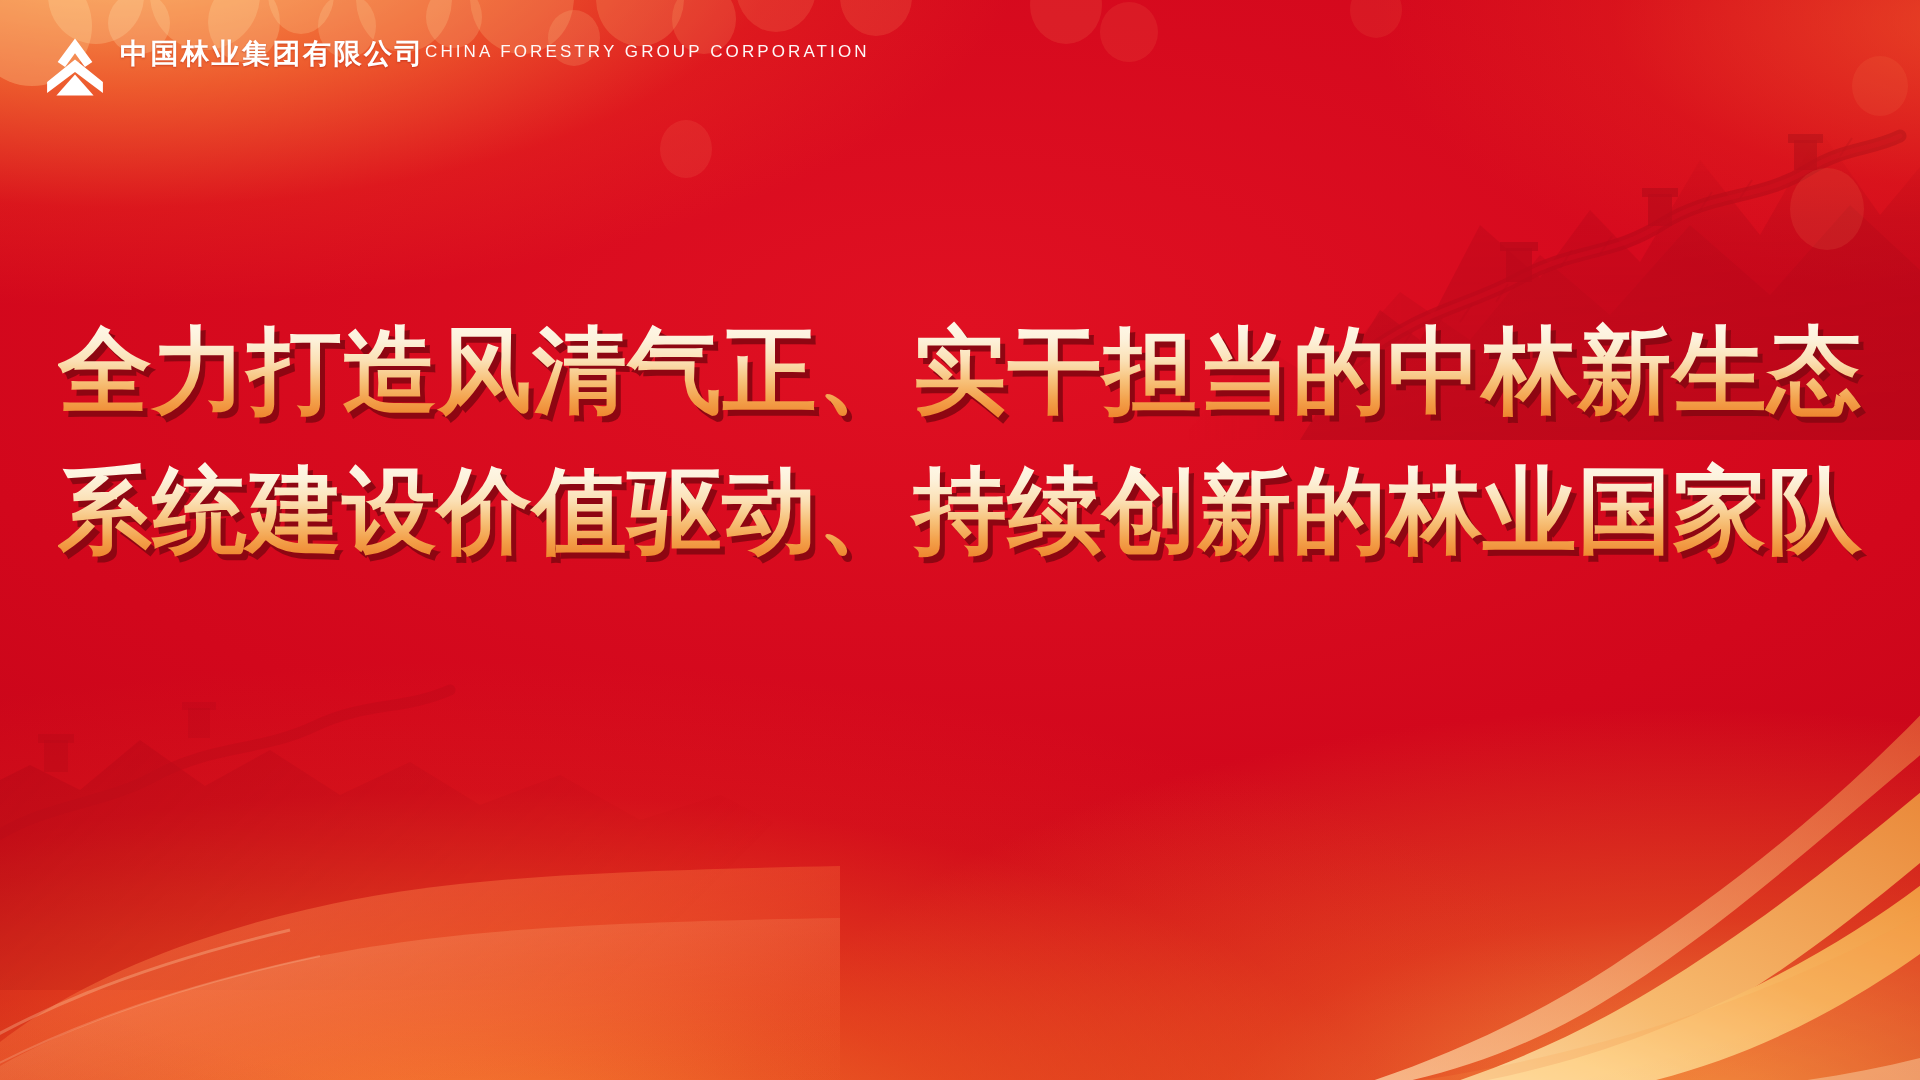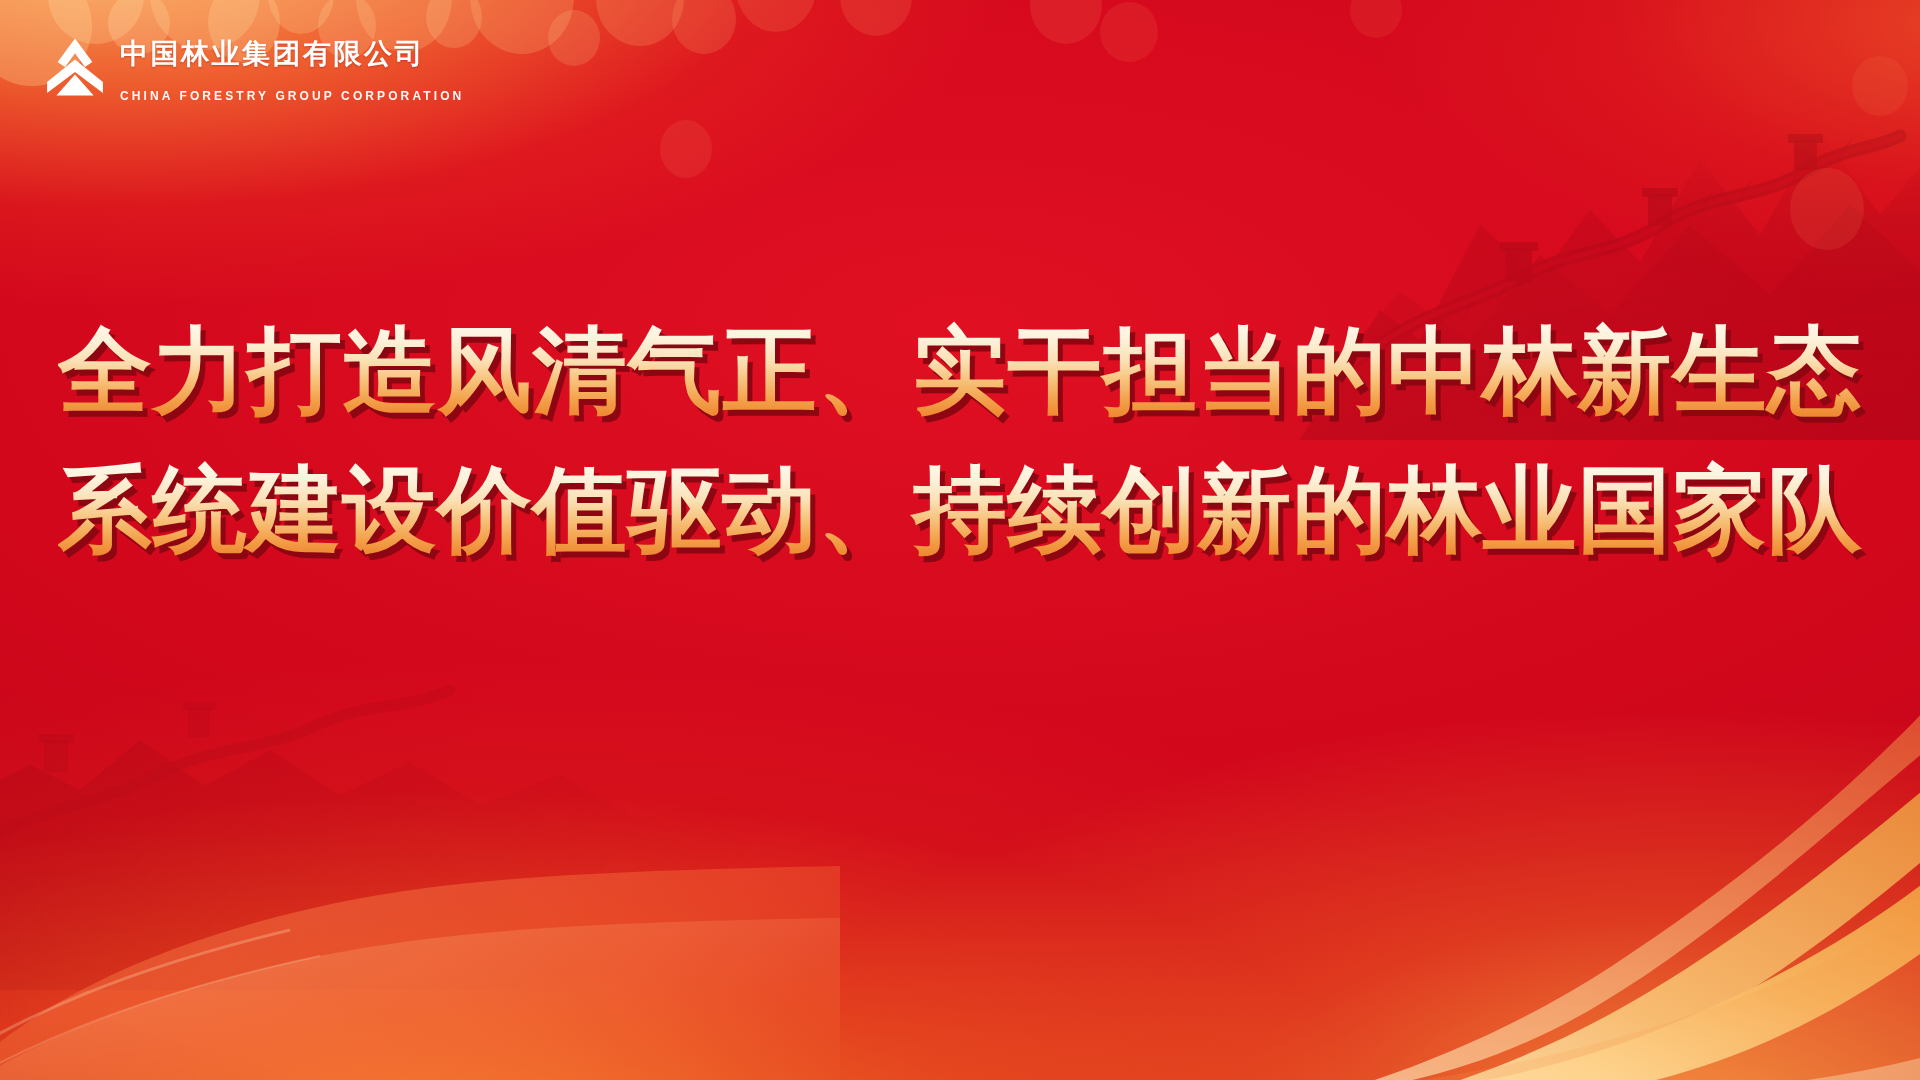--- a/index.html
+++ b/index.html
@@ -83,37 +83,37 @@
   .silk svg{width:100%;height:100%;display:block;}
 
   
   .logo-block{
     position:absolute;left:44px;top:34px;
     display:flex;align-items:flex-start;gap:14px;
     z-index:40;
   }
   .logo-mark{width:62px;height:62px;flex:0 0 62px;margin-top:2px;}
   .logo-mark svg{width:100%;height:100%;display:block;}
-  .logo-text{display:flex;flex-direction:column;justify-content:center;padding-top:3px;}
+  .logo-text{display:flex;flex-direction:row;justify-content:center;padding-top:3px;}
   .logo-cn{
     color:#ffffff;
     font-size:28px;
     font-weight:700;
     letter-spacing:2.5px;
     line-height:1.18;
     white-space:nowrap;
     text-shadow:0 1px 2px rgba(140,10,10,.35);
   }
   .logo-en{
     color:#ffffff;
-    font-size:12px;
-    font-weight:700;
+    font-size:17px;
+    font-weight:400;
     letter-spacing:3.1px;
     line-height:1.2;
-    margin-top:19px;
+    margin-top:5px;
     white-space:nowrap;
     opacity:.97;
   }
 
   
   .headline{
     position:absolute;
     left:0;right:0;
     top:308px;
     z-index:45;
@@ -148,21 +148,21 @@
   }
   
   .hl-line .shadow{
     position:absolute;
     left:0;right:0;top:0;
     color:#8e0612;
     z-index:1;
     transform:translate(5px,6px);
     text-align:center;
   }
-  .hl-line2{margin-top:14px;font-family:Liberation Serif, serif;}
+  .hl-line2{margin-top:14px;}
 
   
   .vignette{
     background:radial-gradient(125% 105% at 50% 45%, rgba(0,0,0,0) 58%, rgba(120,0,8,.22) 100%);
   }
 </style>
 </head>
 <body>
 
 <div id="stage">

